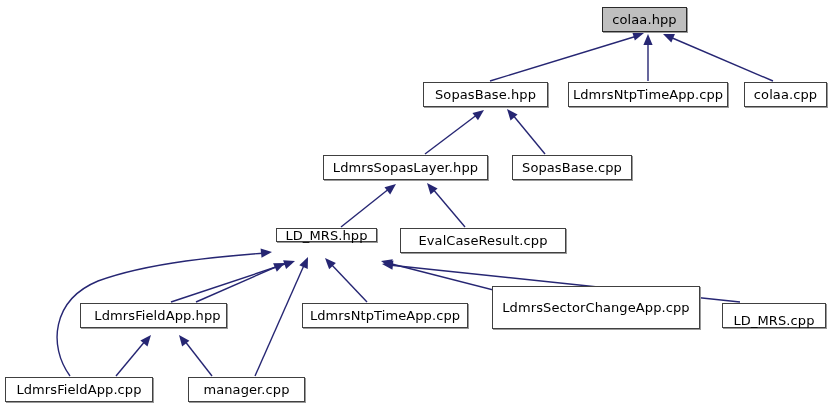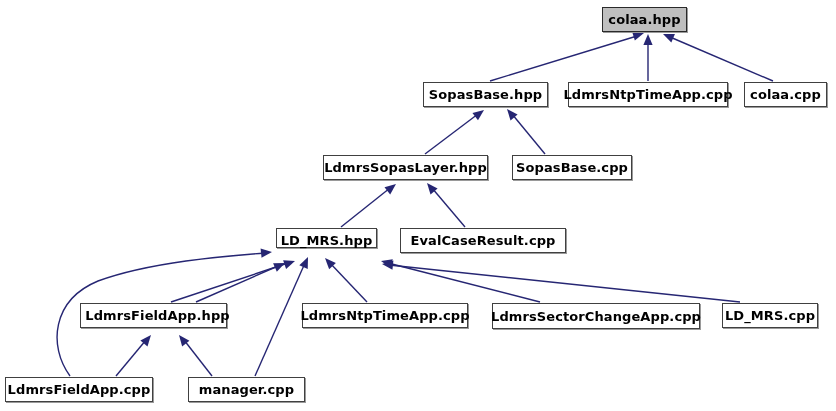--- a/index.html
+++ b/index.html
@@ -32,21 +32,20 @@
     align-items: center;
     justify-content: center;
     border: 1px solid #404040;
     background: #ffffff;
     color: #000000;
     font-size: 13px;
     line-height: 1;
     white-space: nowrap;
     letter-spacing: 0.1px;
     box-shadow: 1px 1px 0 0 #9a9a9a;
-    font-weight: bold;
   }
   .node.highlight {
     background: #bfbfbf;
     border-color: #2a2a2a;
   }
   .node-label {
     display: block;
     padding: 0 2px;
   }
 </style>
@@ -134,36 +133,36 @@
       </div>
       <div class="node" style="left: 744px; top: 82px; width: 83px; height: 25px;">
         <span class="node-label">colaa.cpp</span>
       </div>
       <div class="node" style="left: 323px; top: 155px; width: 165px; height: 25px;">
         <span class="node-label">LdmrsSopasLayer.hpp</span>
       </div>
       <div class="node" style="left: 512px; top: 155px; width: 120px; height: 25px;">
         <span class="node-label">SopasBase.cpp</span>
       </div>
-      <div class="node" style="left: 276px; top: 228px; width: 101px; height: 20px; align-items: flex-end;">
+      <div class="node" style="left: 276px; top: 228px; width: 101px; height: 14px;">
         <span class="node-label">LD_MRS.hpp</span>
       </div>
       <div class="node" style="left: 400px; top: 228px; width: 166px; height: 25px;">
         <span class="node-label">EvalCaseResult.cpp</span>
       </div>
       <div class="node" style="left: 80px; top: 303px; width: 147px; height: 25px; padding-left: 8px;">
         <span class="node-label">LdmrsFieldApp.hpp</span>
       </div>
       <div class="node" style="left: 302px; top: 303px; width: 166px; height: 25px;">
         <span class="node-label">LdmrsNtpTimeApp.cpp</span>
       </div>
-      <div class="node" style="left: 492px; top: 303px; width: 208px; height: 26px;">
+      <div class="node" style="left: 492px; top: 286px; width: 208px; height: 43px;">
         <span class="node-label">LdmrsSectorChangeApp.cpp</span>
       </div>
-      <div class="node" style="left: 722px; top: 303px; width: 96px; height: 25px;">
+      <div class="node" style="left: 722px; top: 303px; width: 104px; height: 25px; align-items: flex-end;">
         <span class="node-label">LD_MRS.cpp</span>
       </div>
       <div class="node" style="left: 5px; top: 377px; width: 148px; height: 25px;">
         <span class="node-label">LdmrsFieldApp.cpp</span>
       </div>
       <div class="node" style="left: 188px; top: 377px; width: 117px; height: 25px;">
         <span class="node-label">manager.cpp</span>
       </div>
     </div>
 

